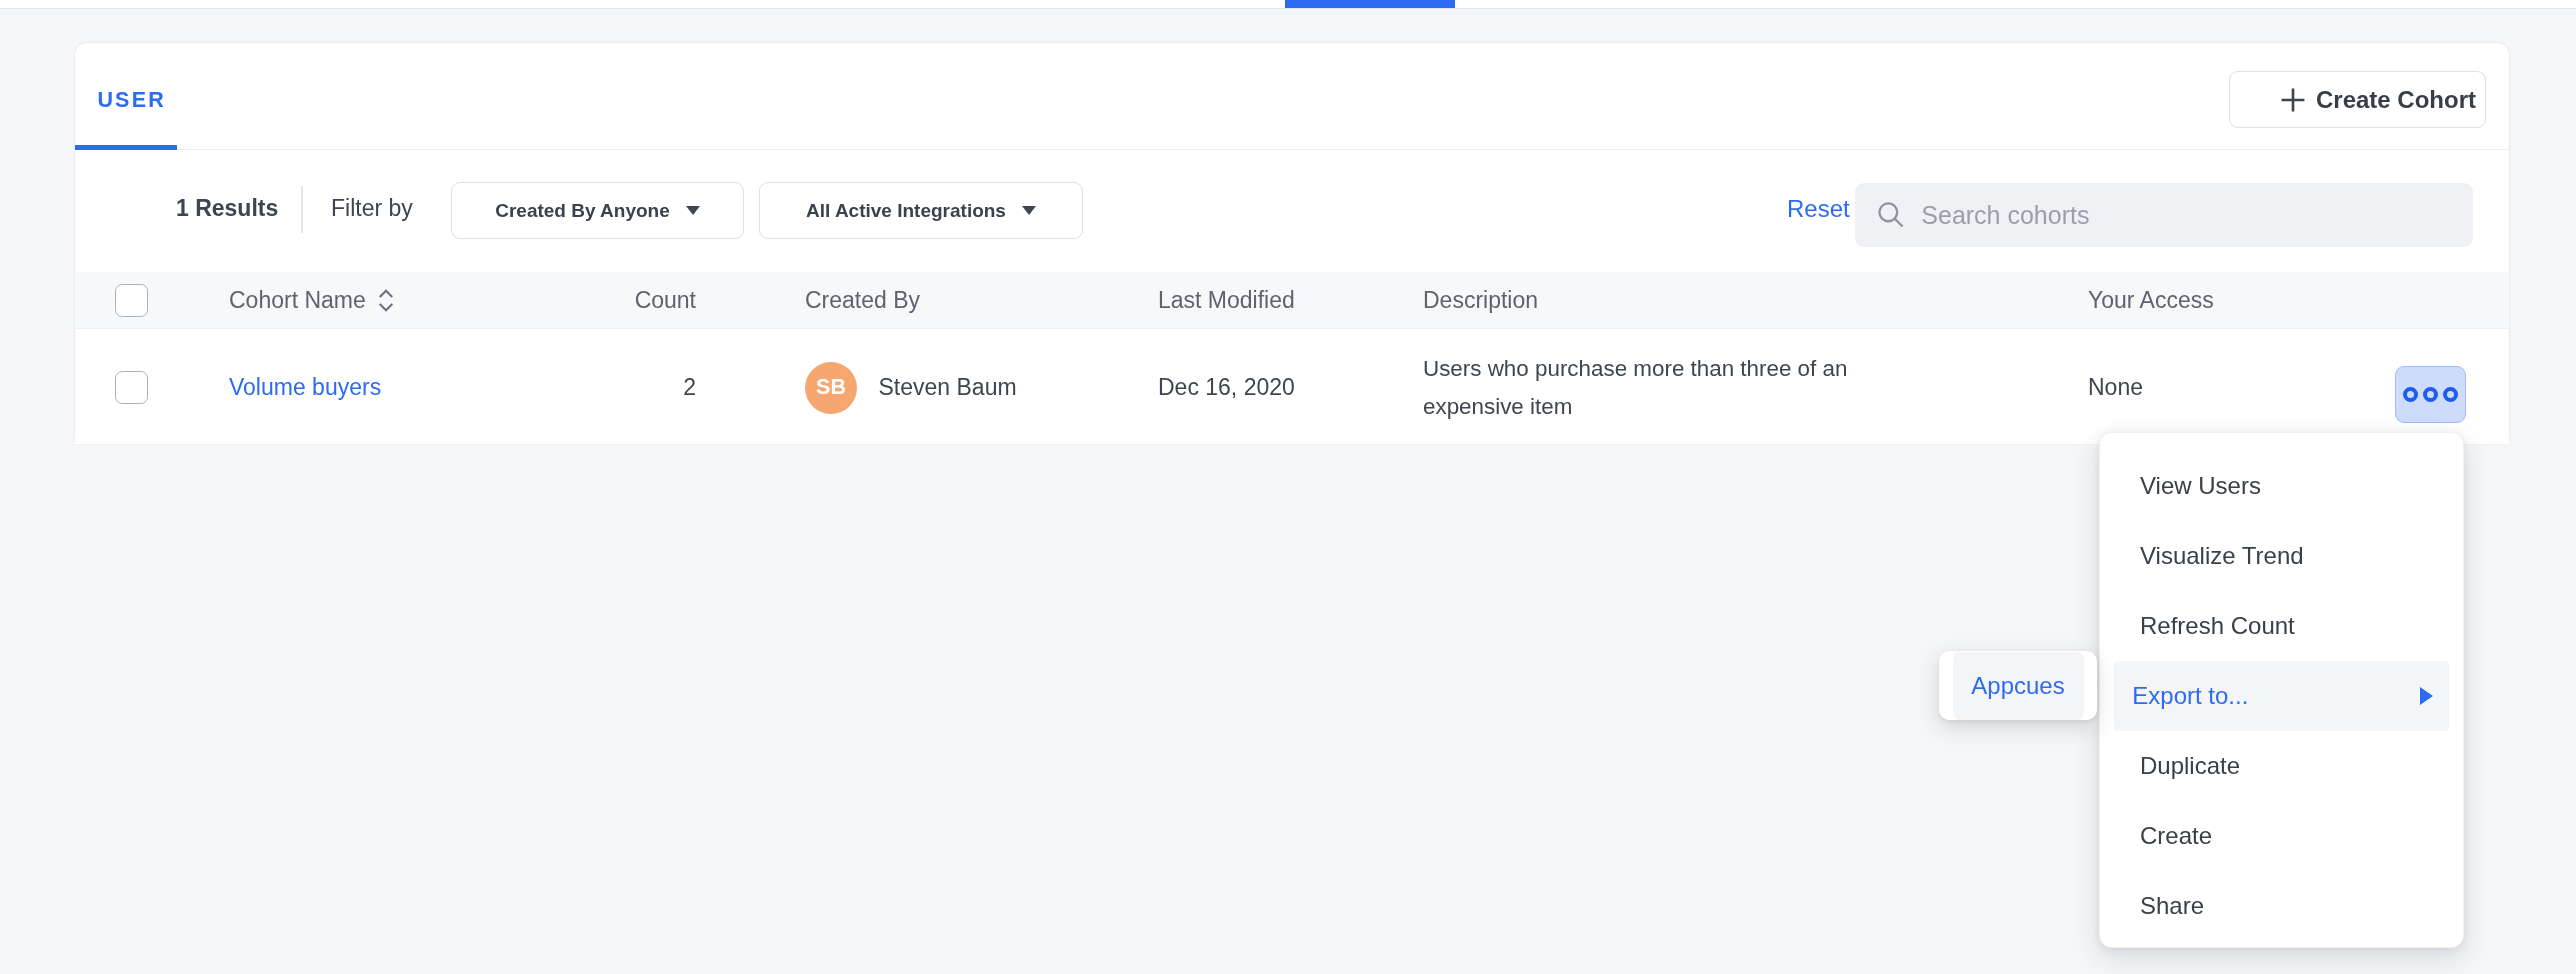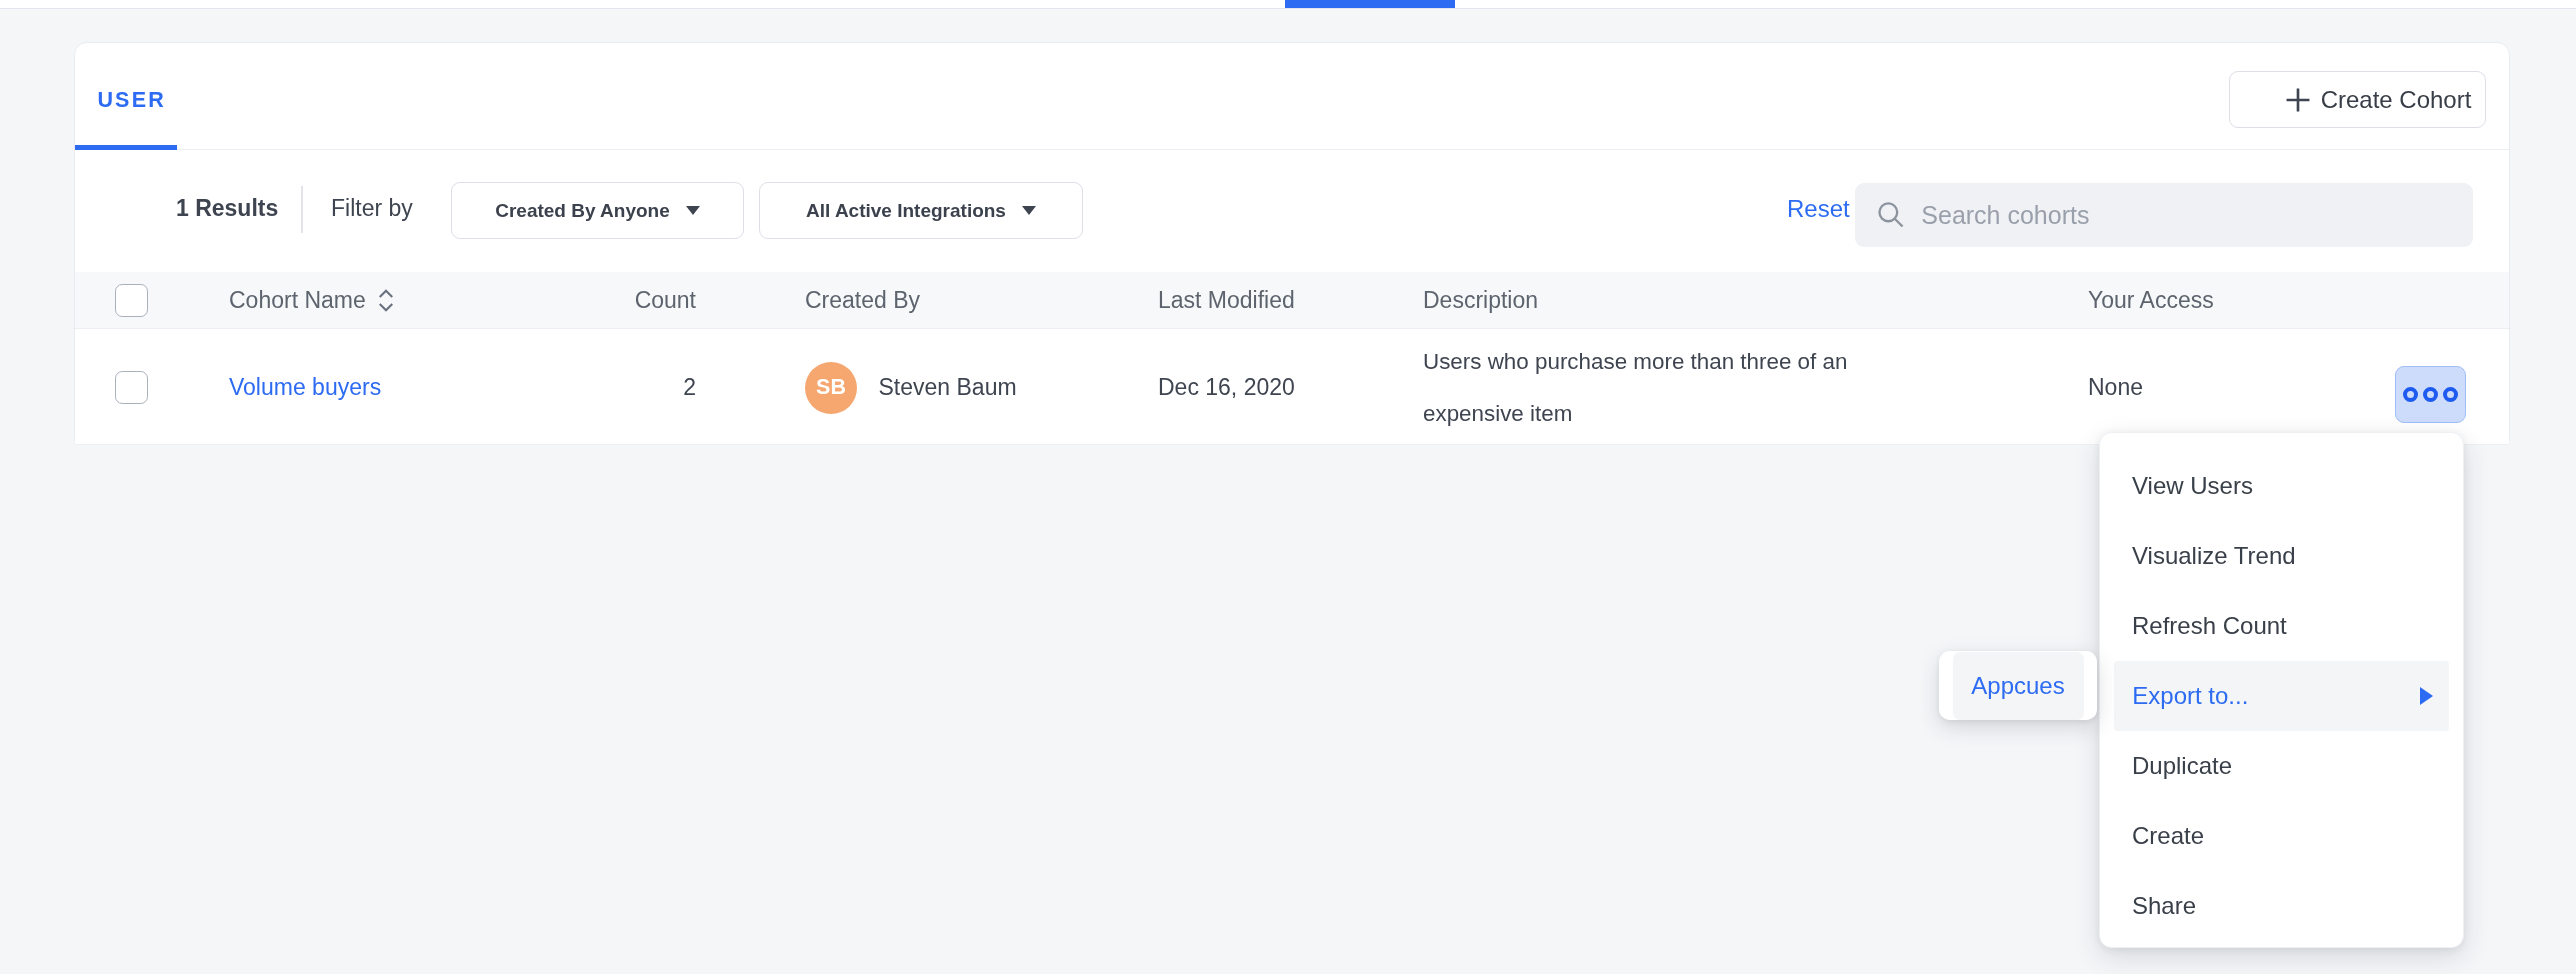--- a/index.html
+++ b/index.html
@@ -19,21 +19,21 @@
   .top-tab-indicator{position:absolute;left:1285px;top:0;width:170px;height:8px;background:var(--accent);}
   
   .card{position:absolute;left:74px;top:42px;width:2436px;height:403px;background:#ffffff;
         border:0.9px solid #e9ebf1;border-radius:12.5px 12.5px 5.4px 5.4px;}
   
   .tab-user{position:absolute;left:22.4px;top:45px;font-size:21.5px;font-weight:700;letter-spacing:2.2px;color:var(--accent);}
   .tab-border{position:absolute;left:0;top:106px;width:2434px;border-bottom:1.8px solid var(--border-light);}
   .tab-underline{position:absolute;left:0;top:102px;width:102px;height:5.4px;background:var(--accent);}
   .create-btn{position:absolute;left:2154px;top:28px;width:257px;height:57px;background:#fff;
        border:1.8px solid #dcdfe7;border-radius:9px;display:flex;align-items:center;justify-content:center;
-       gap:8px;font-size:24px;font-weight:400;color:#383e47;cursor:pointer;padding-left:39px;}
+       gap:8px;font-size:24px;font-weight:700;color:#383e47;cursor:pointer;padding-left:39px;}
   
   .results-count{position:absolute;left:101px;top:152px;font-size:23px;font-weight:600;color:#3f4550;}
   .v-divider{position:absolute;left:226px;top:143px;width:1.8px;height:47px;background:#e2e4ea;}
   .filter-by{position:absolute;left:256px;top:152px;font-size:23px;font-weight:500;color:#3f4550;}
   .dropdown-btn{position:absolute;top:139px;height:57px;background:#fff;border:1.8px solid #dcdfe7;border-radius:9px;
        display:flex;align-items:center;justify-content:center;gap:16px;font-size:19px;font-weight:600;color:#3b414d;cursor:pointer;}
   .dd-created{left:376px;width:293px;}
   .dd-integrations{left:684px;width:324px;}
   .caret-down{width:0;height:0;border-left:7.2px solid transparent;border-right:7.2px solid transparent;border-top:9px solid #3f4550;}
   .reset-filter{position:absolute;left:1712px;top:152px;font-size:24px;color:var(--accent);cursor:pointer;}
@@ -47,28 +47,28 @@
   .th{position:absolute;top:0;height:57px;display:flex;align-items:center;font-size:23px;color:var(--text-gray);}
   .trow{position:absolute;left:0;top:287px;width:2434px;height:115px;background:#fff;border-bottom:1.8px solid #eef0f4;}
   .td{position:absolute;top:0;height:115px;display:flex;align-items:center;font-size:23px;color:#3f4550;}
   .col-check{left:40px;} .col-name{left:154px;} .col-count{left:466px;width:155px;justify-content:flex-end;}
   .col-createdby{left:730px;} .col-modified{left:1083px;} .col-desc{left:1348px;width:502px;} .col-access{left:1965px;margin-left:48px;}
   .checkbox{width:33px;height:33px;background:#fff;border:1.8px solid #aab0bc;border-radius:7.2px;cursor:pointer;}
   .sort-icon{margin-left:10.7px;display:inline-flex;}
   .cohort-link{color:var(--accent);cursor:pointer;}
   .avatar{width:52px;height:52px;border-radius:50%;background:#f5a76f;color:#fff;display:flex;align-items:center;
        justify-content:center;font-size:21.5px;font-weight:700;margin-right:21.5px;flex:0 0 auto;}
-  .desc-text{font-size:22.4px;line-height:52px;color:#3f4550;}
+  .desc-text{font-size:22.4px;line-height:38px;color:#3f4550;}
   .actions-btn{position:absolute;left:2320px;top:323px;width:71px;height:57px;background:#ccdcfa;
        border:1.8px solid #9fbef7;border-radius:9px;display:flex;align-items:center;justify-content:center;gap:5.4px;cursor:pointer;}
   .ring{width:15px;height:15px;border-radius:50%;border:4.5px solid #1e5bf0;background:transparent;}
   
   .context-menu{position:absolute;left:2099px;top:432px;width:365px;height:516px;background:#fff;border-radius:12.5px;
        border:0.9px solid #eef0f4;box-shadow:0 9px 27px rgba(40,45,60,.14),0 1.8px 7.2px rgba(40,45,60,.08);padding-top:18px;z-index:5;}
-  .menu-item{height:70px;display:flex;align-items:center;padding:0 32px;font-size:24px;color:var(--text-dark);cursor:pointer;}
+  .menu-item{height:70px;display:flex;align-items:center;padding:0 40px;font-size:24px;color:var(--text-dark);cursor:pointer;}
   .menu-item.active{margin:0 14.3px;padding:0 18px;background:#f4f5f7;color:var(--accent);border-radius:3.6px;position:relative;}
   .submenu-arrow{position:absolute;right:16px;width:0;height:0;border-top:9px solid transparent;
        border-bottom:9px solid transparent;border-left:13.4px solid var(--accent);}
   
   .submenu{position:absolute;left:1939px;top:651px;width:158px;height:69px;background:#fff;border-radius:10.7px;
        box-shadow:0 7.2px 21.5px rgba(40,45,60,.16),0 1.8px 5.4px rgba(40,45,60,.08);z-index:6;display:flex;align-items:flex-end;justify-content:center;}
   .submenu-item{width:131px;height:68px;background:#f4f5f7;border-radius:7.2px;display:flex;align-items:center;
        justify-content:center;font-size:24px;color:var(--accent);cursor:pointer;}
   svg{display:block;}
 </style>

